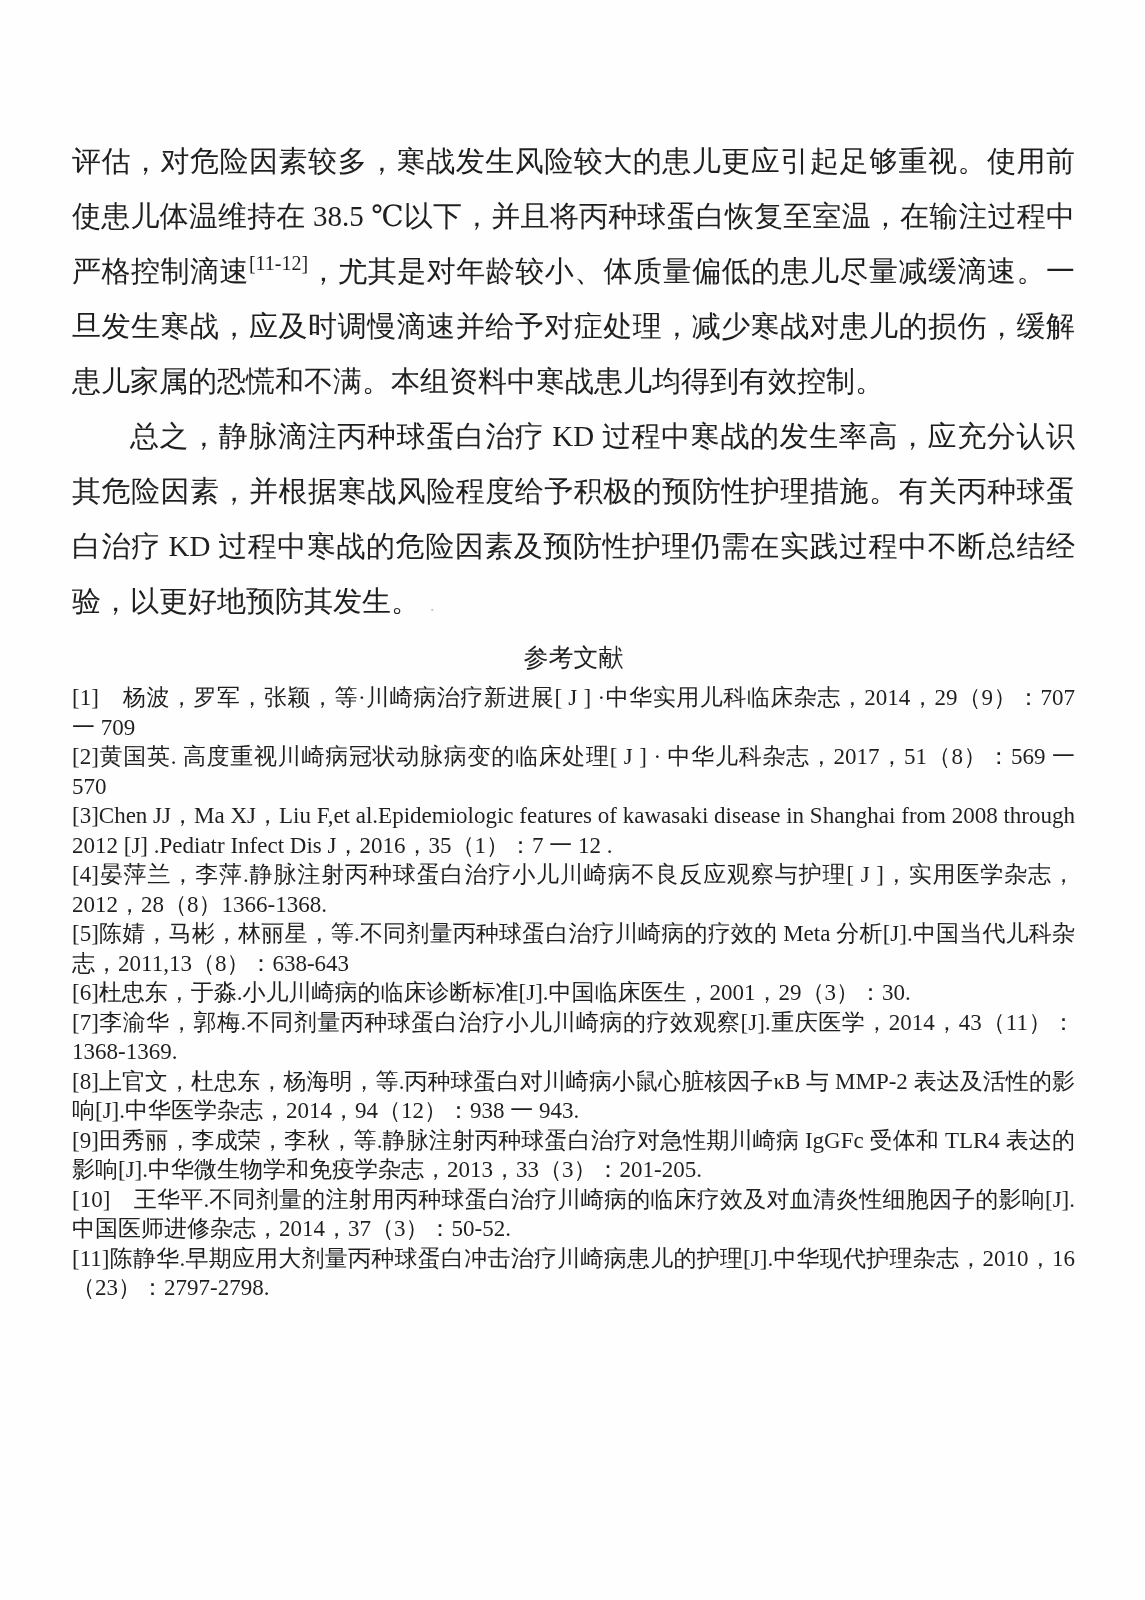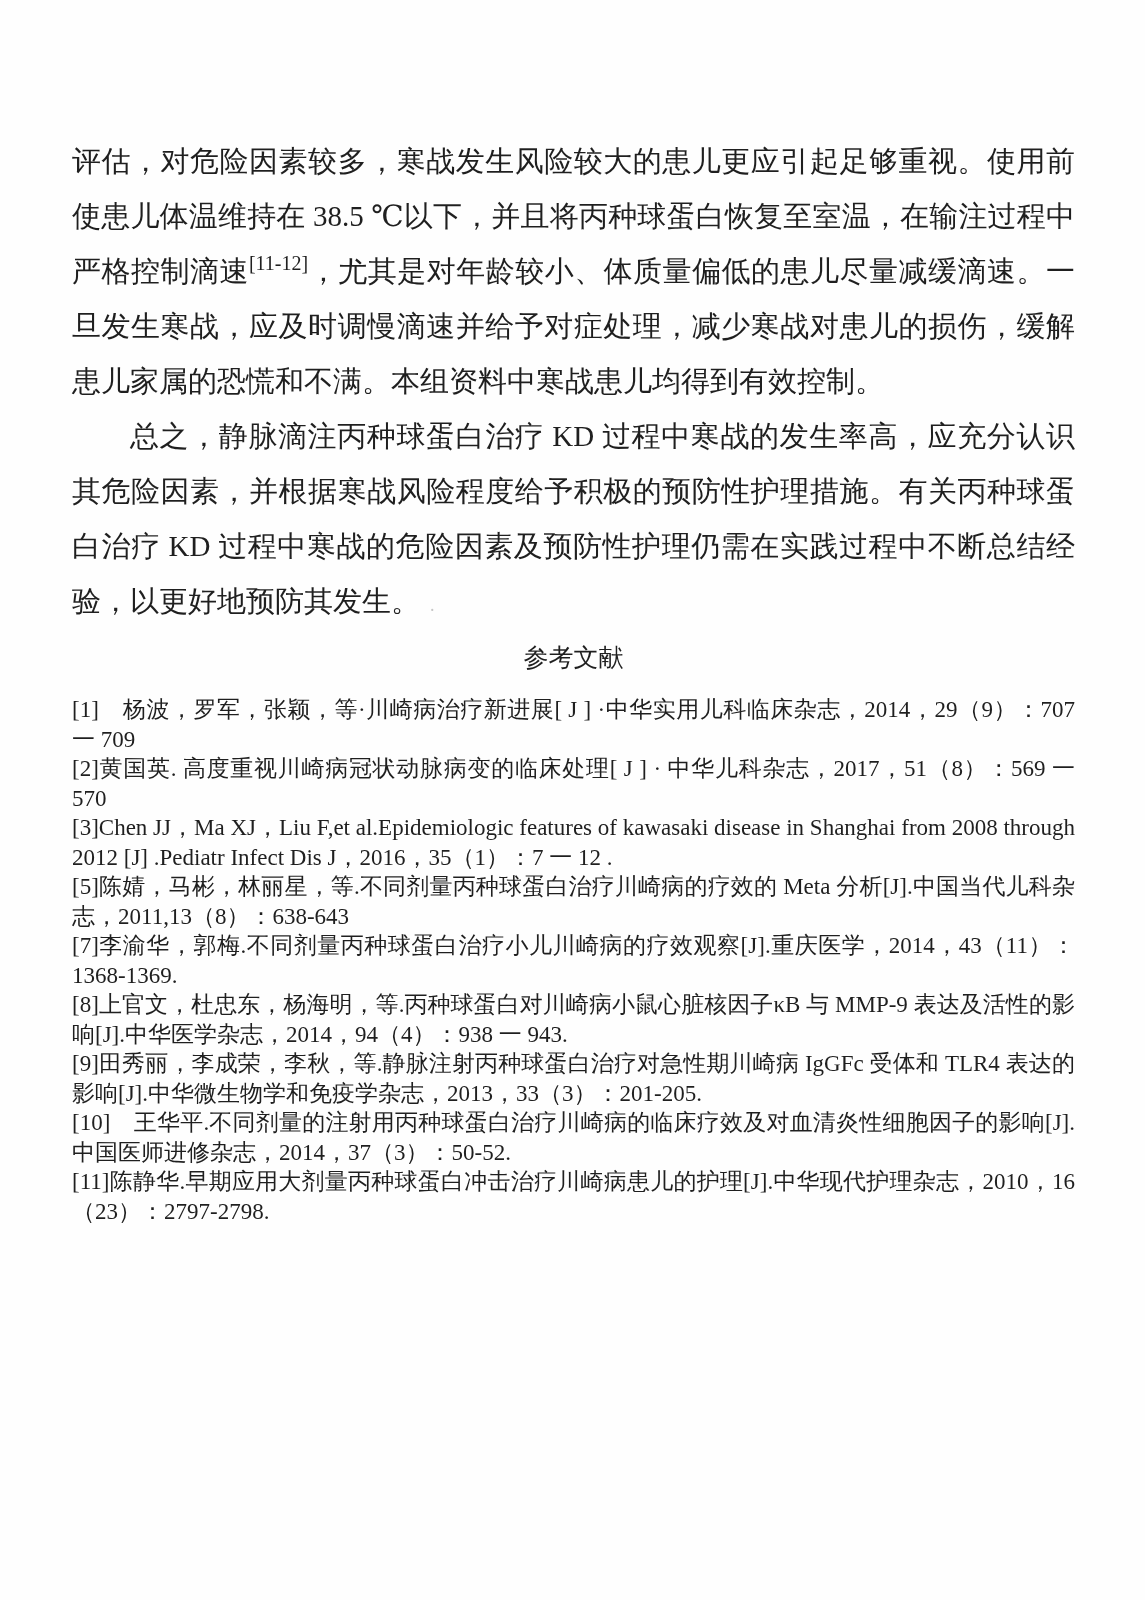--- a/index.html
+++ b/index.html
@@ -37,21 +37,21 @@
     opacity: 0.55;
     padding-left: 10px;
   }
   .ref-heading {
     margin: 0;
     font-size: 25px;
     line-height: 50px;
     font-weight: normal;
     text-align: center;
   }
-  .refs { margin-top: 12px; }
+  .refs { }
   .refs p {
     margin: 0;
     font-size: 23px;
     line-height: 29.5px;
     text-align: justify;
   }
 </style>
 </head>
 <body>
 
@@ -62,21 +62,23 @@
 
     <p class="para2"><span>总之，静脉滴注丙种球蛋白治疗 KD 过程中寒战的发生率高，应充分认识其危险因素，并根据寒战风险程度给予积极的预防性护理措施。有关丙种球蛋白治疗 KD 过程中寒战的危险因素及预防性护理仍需在实践过程中不断总结经验，以更好地预防其发生。</span><span class="artifact">.</span></p>
   </div>
 
   <h2 class="ref-heading">参考文献</h2>
 
   <div class="refs">
       <p>[1]　杨波，罗军，张颖，等·川崎病治疗新进展[ J ] ·中华实用儿科临床杂志，2014，29（9）：707 一 709</p>
       <p>[2]黄国英. 高度重视川崎病冠状动脉病变的临床处理[ J ] · 中华儿科杂志，2017，51（8）：569 一 570</p>
       <p>[3]Chen JJ，Ma XJ，Liu F,et al.Epidemiologic features of kawasaki disease in Shanghai from 2008 through 2012 [J] .Pediatr Infect Dis J，2016，35（1）：7 一 12 .</p>
+      <p>[4]晏萍兰，李萍.静脉注射丙种球蛋白治疗小儿川崎病不良反应观察与护理[ J ]，实用医学杂志，2012，28（8）1366-1368.</p>
       <p>[5]陈婧，马彬，林丽星，等.不同剂量丙种球蛋白治疗川崎病的疗效的 Meta 分析[J].中国当代儿科杂志，2011,13（8）：638-643</p>
+      <p>[6]杜忠东，于淼.小儿川崎病的临床诊断标准[J].中国临床医生，2001，29（3）：30.</p>
       <p>[7]李渝华，郭梅.不同剂量丙种球蛋白治疗小儿川崎病的疗效观察[J].重庆医学，2014，43（11）：1368-1369.</p>
-      <p>[8]上官文，杜忠东，杨海明，等.丙种球蛋白对川崎病小鼠心脏核因子κB 与 MMP-9 表达及活性的影响[J].中华医学杂志，2014，94（4）：938 一 943.</p>
+      <p>[8]上官文，杜忠东，杨海明，等.丙种球蛋白对川崎病小鼠心脏核因子κB 与 MMP-2 表达及活性的影响[J].中华医学杂志，2014，94（12）：938 一 943.</p>
       <p>[9]田秀丽，李成荣，李秋，等.静脉注射丙种球蛋白治疗对急性期川崎病 IgGFc 受体和 TLR4 表达的影响[J].中华微生物学和免疫学杂志，2013，33（3）：201-205.</p>
       <p>[10]　王华平.不同剂量的注射用丙种球蛋白治疗川崎病的临床疗效及对血清炎性细胞因子的影响[J].中国医师进修杂志，2014，37（3）：50-52.</p>
       <p>[11]陈静华.早期应用大剂量丙种球蛋白冲击治疗川崎病患儿的护理[J].中华现代护理杂志，2010，16（23）：2797-2798.</p>
     </div>
 
 </div>
 
 </body></html>

